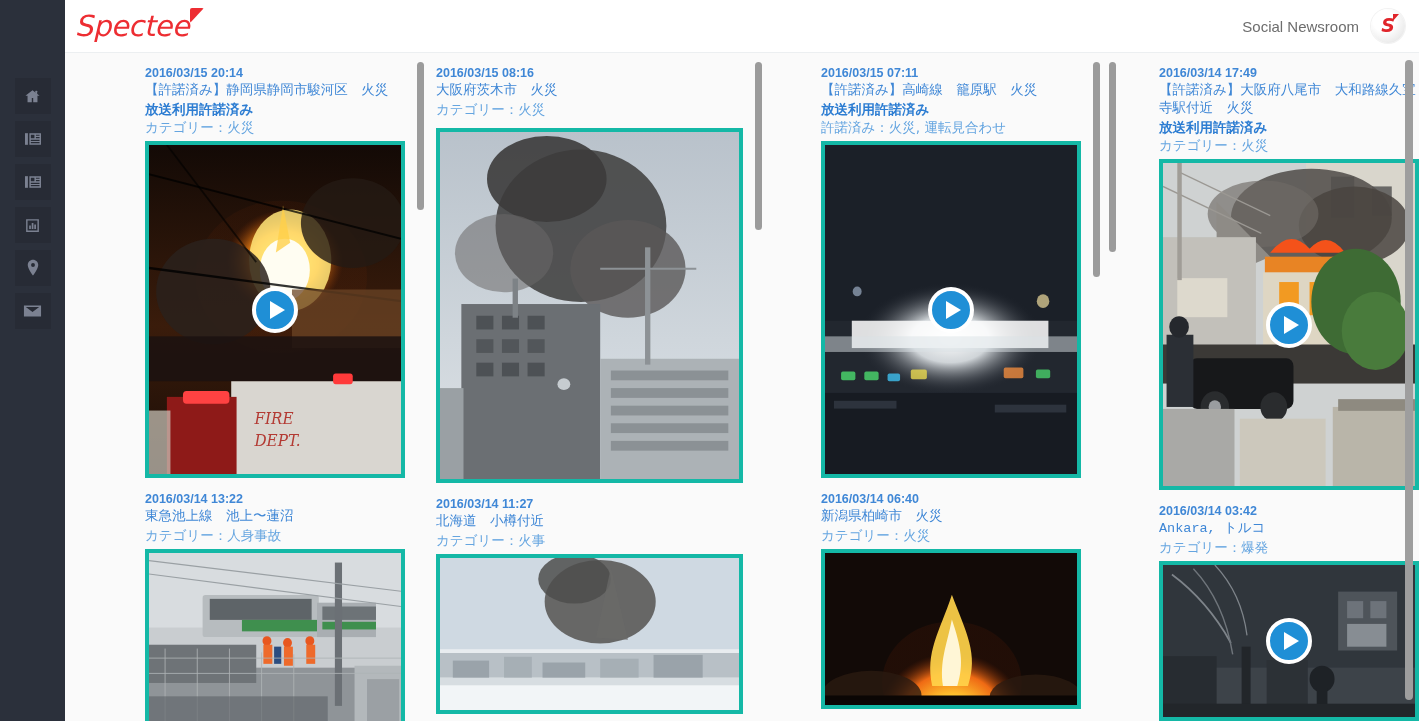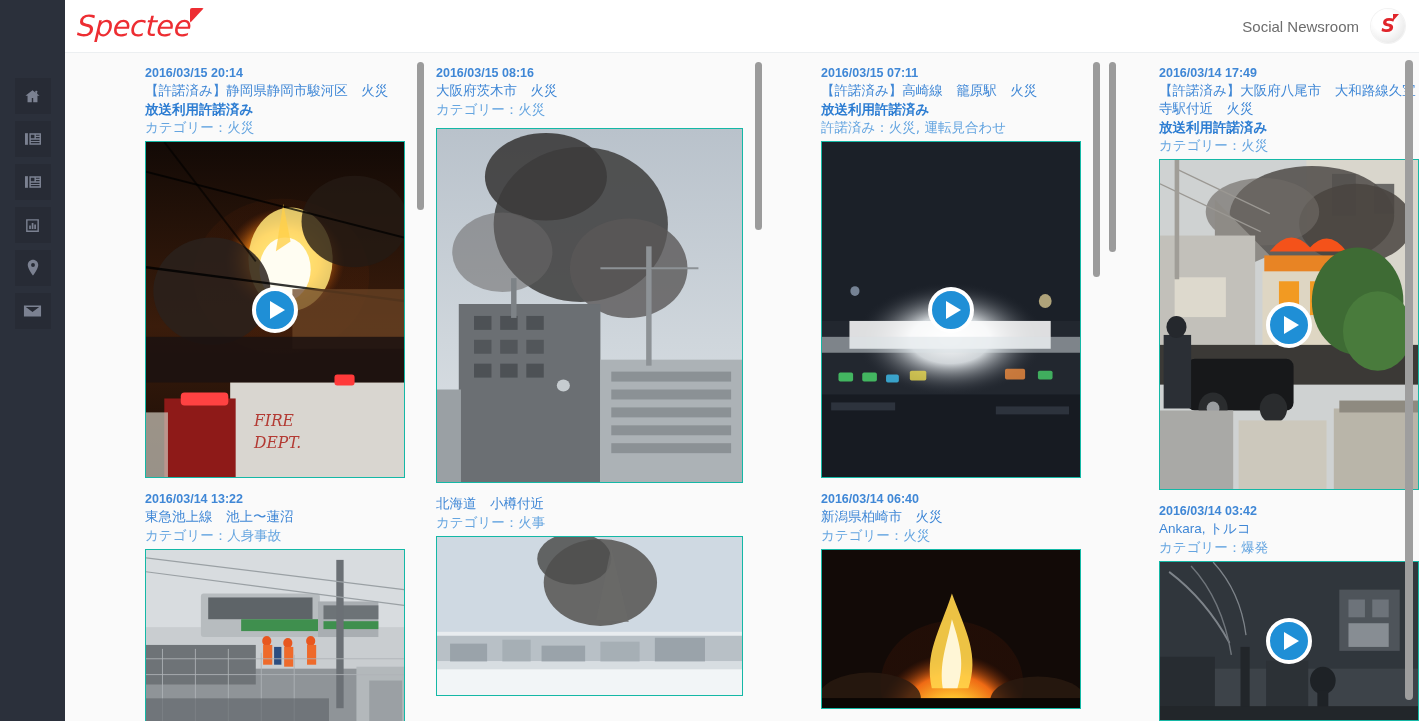--- a/index.html
+++ b/index.html
@@ -123,38 +123,38 @@
   .card-inner { padding-left: 52px; padding-right: 26px; }
   .card.narrow .card-inner { padding-left: 5px; padding-right: 26px; }
   .ts {
     font-size: 12.5px; color: #3f87d6;
     font-weight: 700;
     font-family: "Liberation Sans", sans-serif;
     line-height: 18px; white-space: nowrap;
   }
   .title {
     font-size: 13.5px; color: #3f87d6;
-    font-family: Liberation Sans, sans-serif;
+    font-family: Liberation Mono, monospace;
     line-height: 18px;
   }
   .badge {
     font-size: 13.5px; color: #2d7dd2; font-weight: 700;
     font-family: "DejaVu Sans", "Liberation Sans", sans-serif;
     line-height: 18px;
   }
   .cat {
     font-size: 13.5px; color: #65a5e0;
     font-family: "DejaVu Sans", "Liberation Sans", sans-serif;
     line-height: 18px;
   }
   .media {
     position: relative;
     margin-top: 5px;
     background: #0f766e;
-    border: 1px solid #14b8a6;
+    border: 4px solid #14b8a6;
     overflow: hidden;
   }
   .media .photo { display: block; width: 100%; height: 100%; }
 
   .play {
     position: absolute; left: 50%; top: 50%;
     transform: translate(-50%, -50%);
     width: 46px; height: 46px; border-radius: 50%;
     background: #1f8fd6;
     border: 4px solid #ffffff;
@@ -378,20 +378,21 @@
                 <path d="M150 140 H240" stroke="#8d9296" stroke-width="2" fill="none"></path>
                 <rect x="68" y="150" width="5" height="40" fill="#7d8286"></rect>
                 <circle cx="116" cy="258" r="6" fill="#c6ccd0"></circle>
               </svg>
             </div>
           </div>
         </article>
 
         <article class="card narrow">
           <div class="card-inner">
+            <div class="ts">2016/03/14 11:27</div>
             <div class="title">北海道　小樽付近</div>
             <div class="cat">カテゴリー：火事</div>
             <div class="media" style="height:160px;">
               <svg class="photo" viewBox="0 0 280 160" preserveAspectRatio="none">
                 <rect width="280" height="160" fill="#cfd9e2"></rect>
                 <rect y="96" width="280" height="64" fill="#e8ecef"></rect>
                 <ellipse cx="150" cy="46" rx="52" ry="44" fill="#5b5a59" opacity="0.9"></ellipse>
                 <ellipse cx="126" cy="22" rx="34" ry="26" fill="#4e4d4c" opacity="0.85"></ellipse>
                 <path d="M146 84 L160 10 L176 86 Z" fill="#6a6968" opacity="0.75"></path>
                 <rect x="0" y="100" width="280" height="26" fill="#b8c0c6"></rect>

